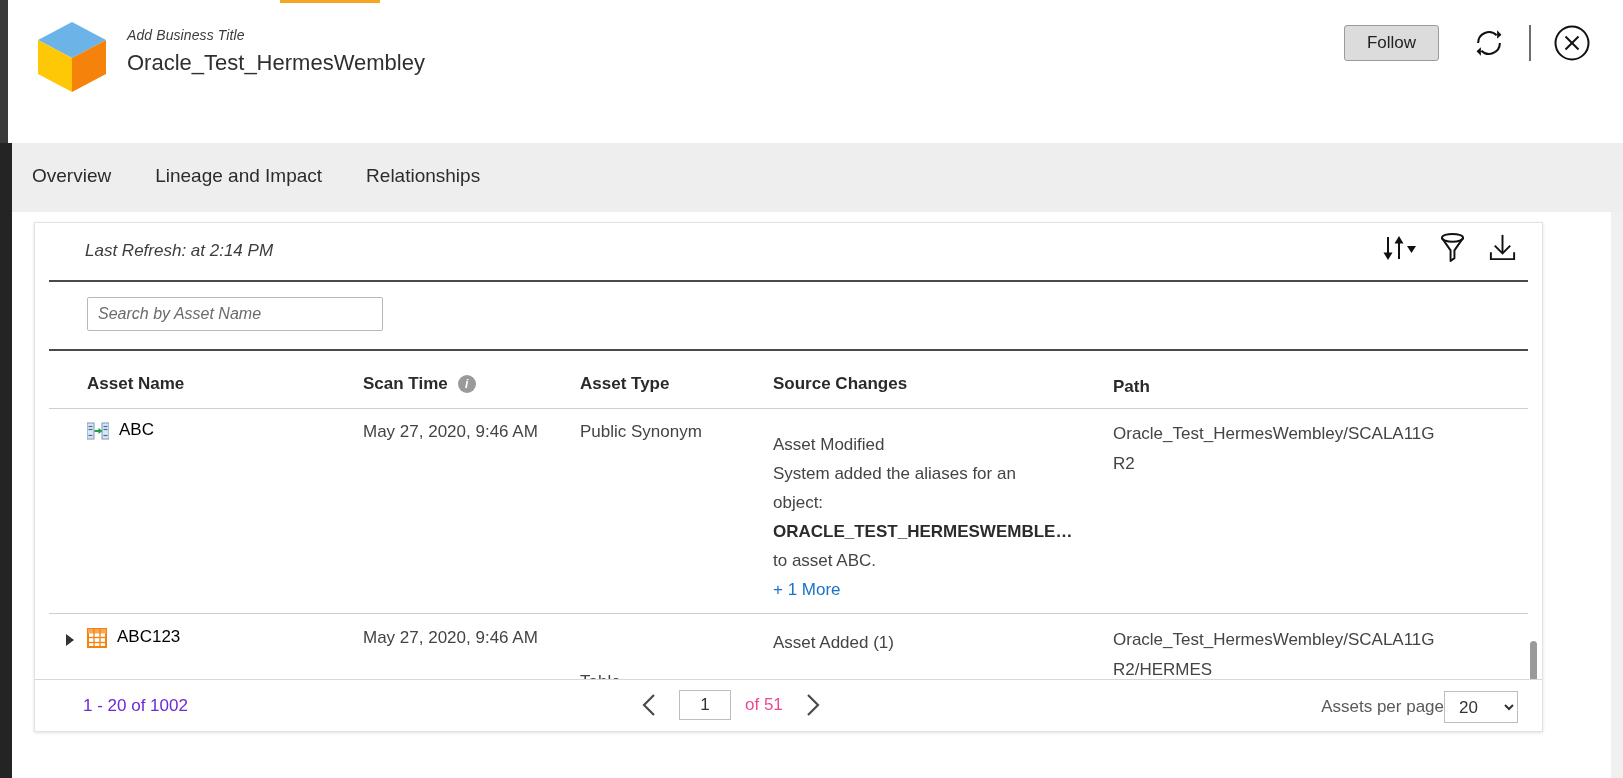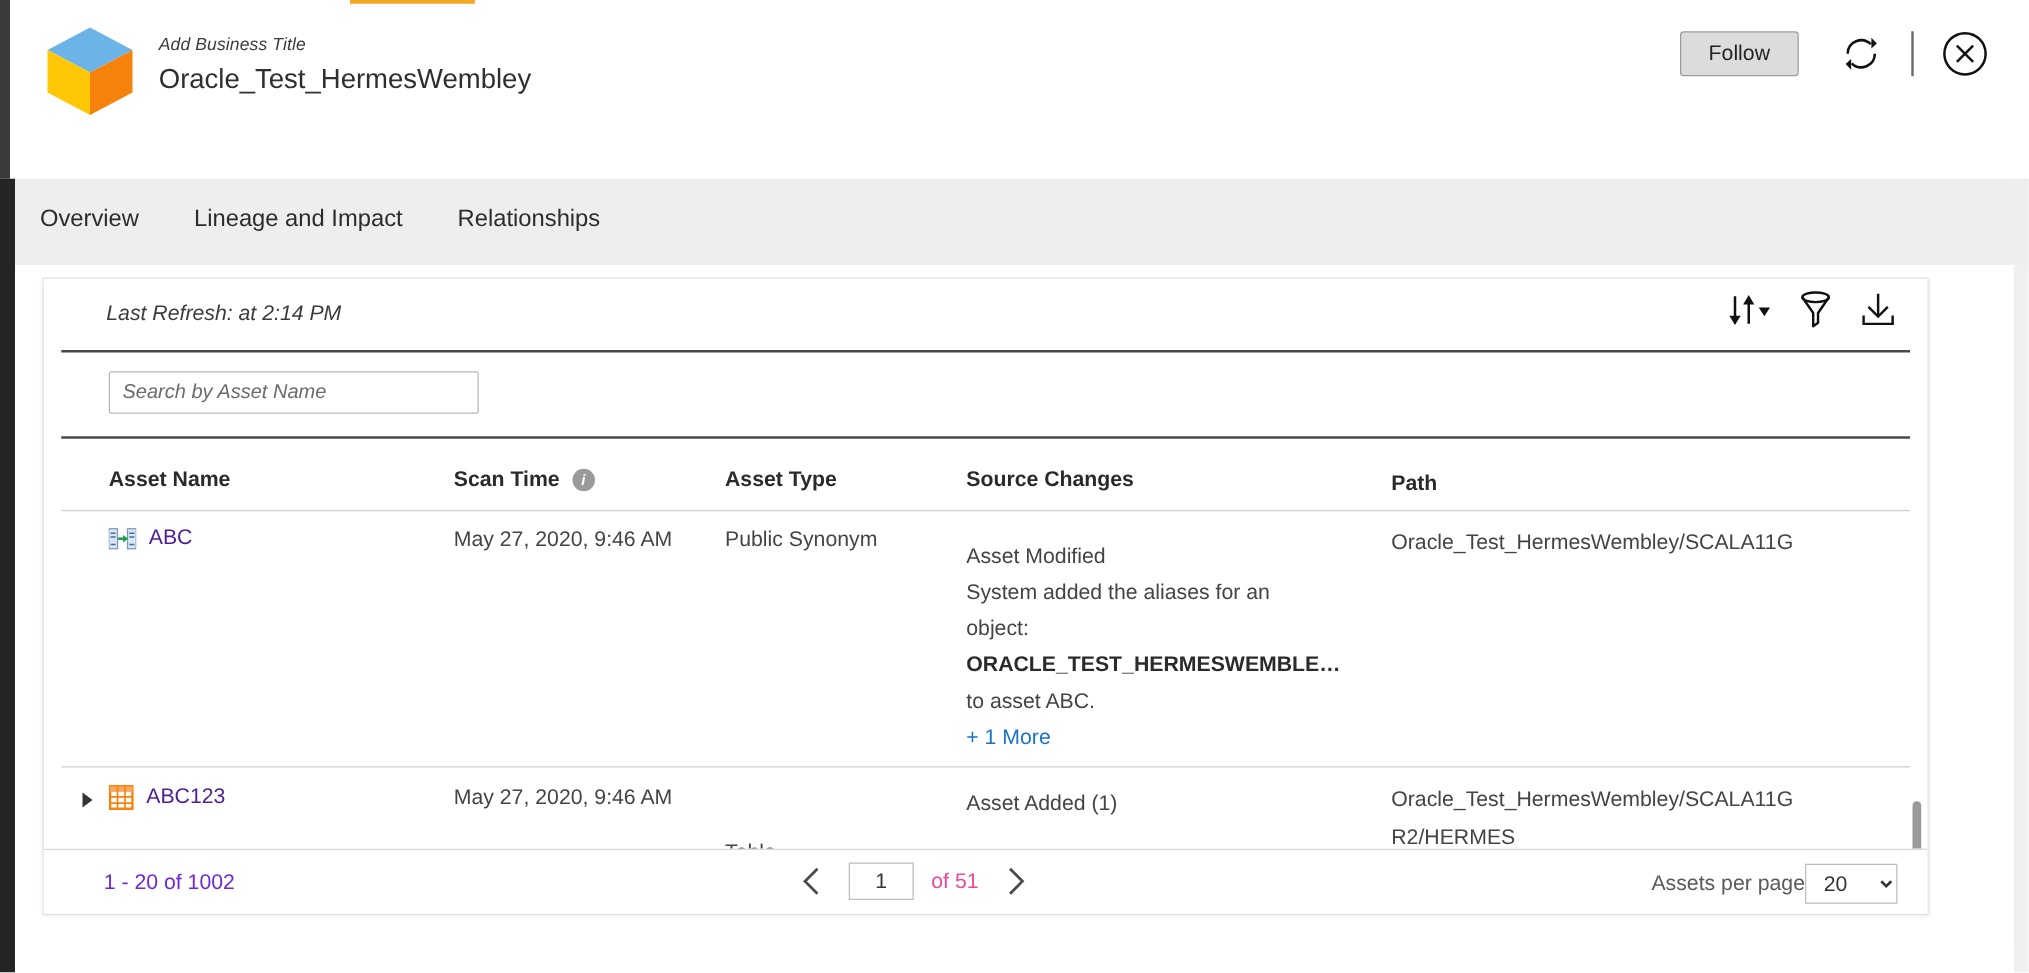--- a/index.html
+++ b/index.html
@@ -262,21 +262,21 @@
     font-size: 17px;
     color: #444;
   }
   .cell.c0 { left: 52px; display: flex; align-items: flex-start; gap: 10px; }
   .cell.c1 { left: 328px; }
   .cell.c2 { left: 545px; }
   .cell.c3 { left: 738px; width: 290px; line-height: 29px; }
   .cell.c4 { left: 1078px; width: 330px; line-height: 30px; }
 
   .asset-link {
-    color: #4c1d95;
+    color: #000000;
     cursor: pointer;
     font-size: 17px;
   }
   .more-link {
     color: #1a73c7;
     cursor: pointer;
     font-size: 17px;
   }
   .sc-bold { font-weight: bold; color: #2b2b2b; }
   .expander {
@@ -500,20 +500,21 @@
           <div class="cell c3" style="top:20px;">
             <div>Asset Modified</div>
             <div>System added the aliases for an</div>
             <div>object:</div>
             <div class="sc-bold">ORACLE_TEST_HERMESWEMBLE…</div>
             <div>to asset ABC.</div>
             <div class="more-link">+ 1 More</div>
           </div>
           <div class="cell c4" style="top:9px;">
             <div>Oracle_Test_HermesWembley/SCALA11G</div>
+            <div>R2</div>
           </div>
           <div class="row-sep" style="top:203px;"></div>
         </div>
 
         <div class="row" style="height:90px;">
           <div class="expander" style="top:17px;">
             <svg viewBox="0 0 14 14" width="14" height="14">
               <polygon points="3,1 11,7 3,13" fill="#333"></polygon>
             </svg>
           </div>

